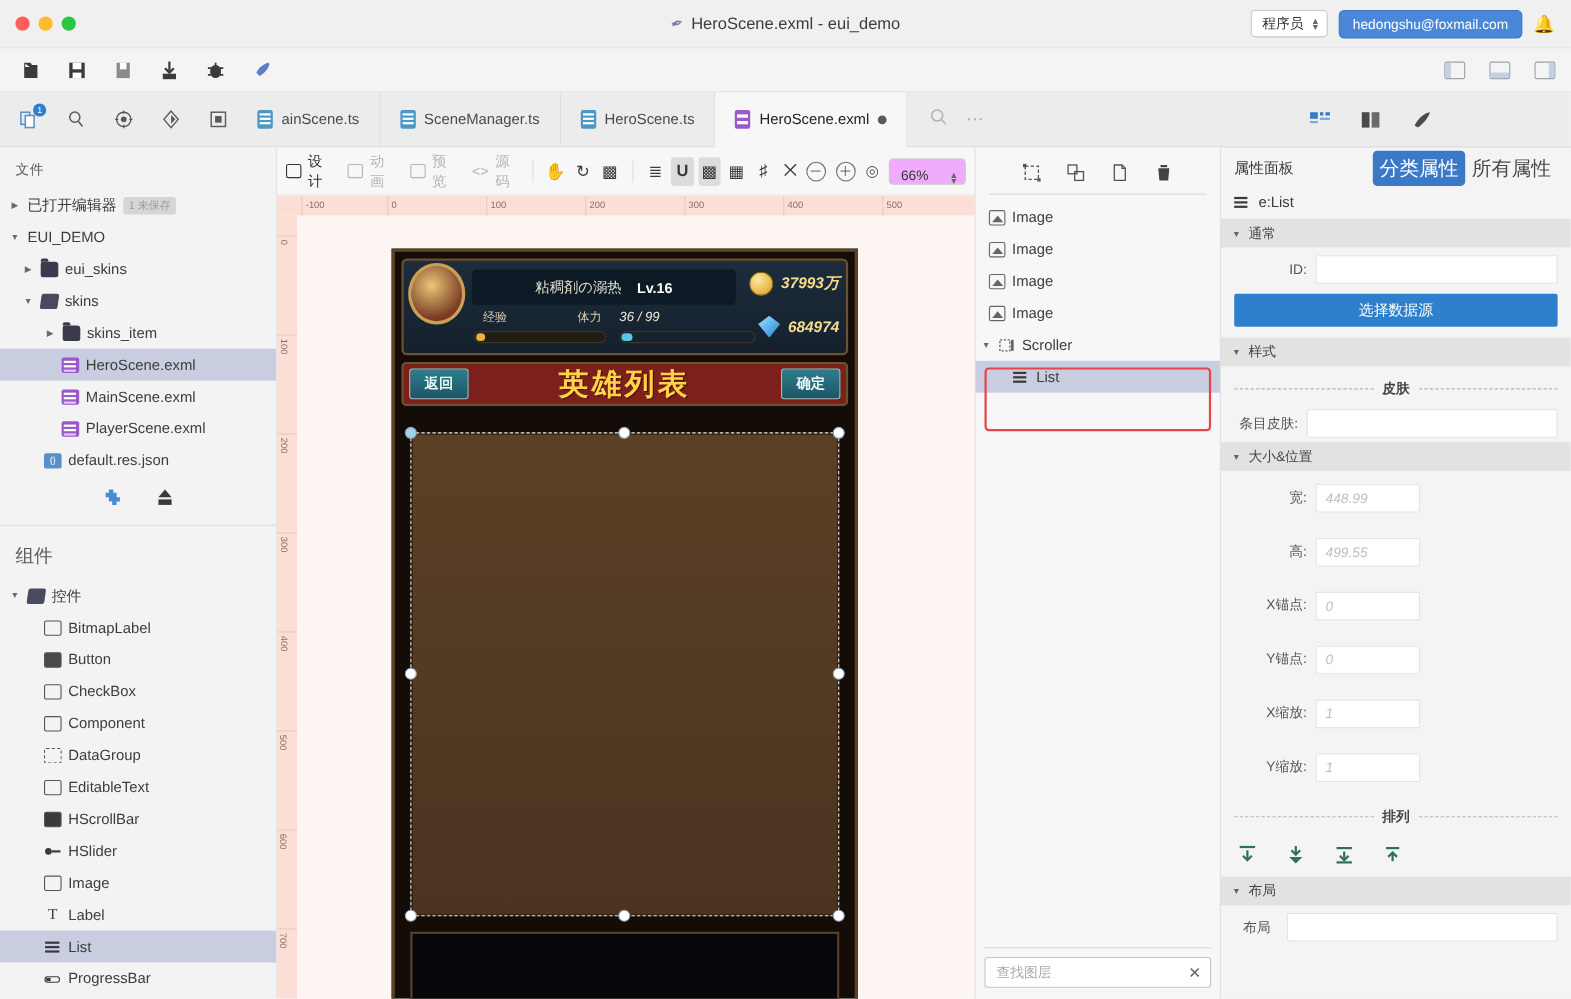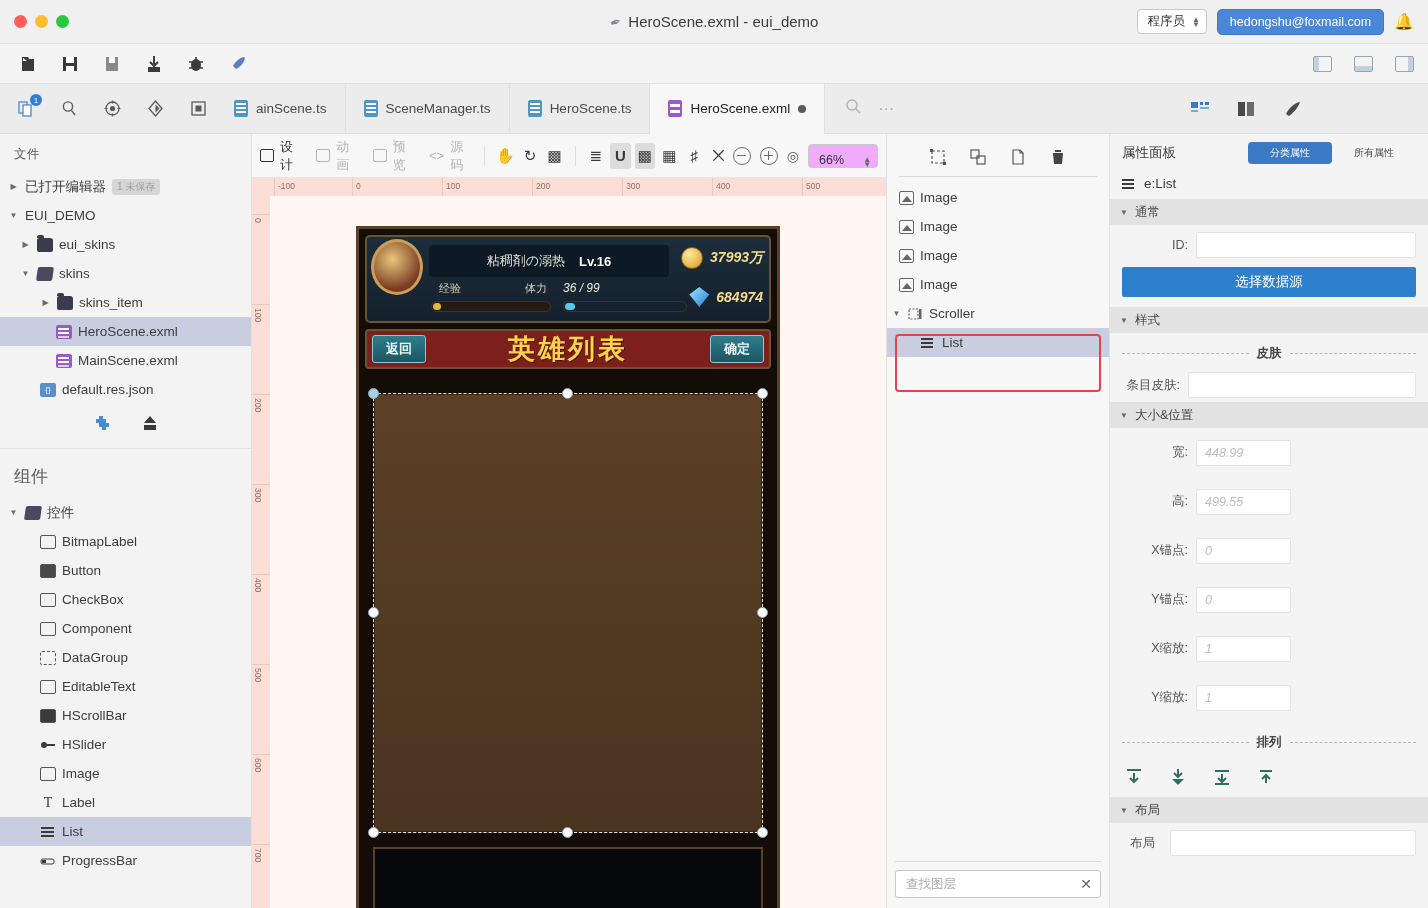--- a/index.html
+++ b/index.html
@@ -235,21 +235,21 @@
   
   .props {
     position:absolute; top:84px; left:1110px; width:318px; height:824px;
     background:#f4f4f4; overflow:hidden;
   }
   .props-icons { height:50px; display:flex; align-items:center; gap:26px; padding-left:80px; border-bottom:1px solid #dcdcdc; background:#ececec; }
   .pi { width:20px; height:18px; color:#555; display:flex; align-items:center; justify-content:center; }
   .pi.active { color:#3b79c6; }
   .props-head { display:flex; align-items:center; height:38px; padding:0 12px; gap:0; }
   .props-title { font-size:13.5px; color:#3a3a3a; margin-right:auto; }
-  .seg { font-size:10px; padding:4px 22px; border-radius:4px; color:#4a4a4a; }
+  .seg { font-size:18px; padding:4px 6px; border-radius:4px; color:#4a4a4a; }
   .seg.on { background:#3b79c6; color:#fff; }
   .node-row { display:flex; align-items:center; gap:7px; padding:4px 12px 8px; font-size:13.5px; color:#3a3a3a; }
   .sect { background:#e2e2e2; height:26px; display:flex; align-items:center; gap:7px; padding-left:10px; font-size:12.5px; color:#454545; }
   .caret { font-size:8px; color:#666; }
   .field-row { display:flex; align-items:center; height:40px; padding:0 12px; gap:8px; }
   .field-label { width:66px; text-align:right; font-size:12.5px; color:#555; }
   .field-input { flex:1; height:26px; background:#fff; border:1px solid #e3e3e3; border-radius:2px; padding:0 8px; font-size:12.5px; color:#bdbdbd; display:flex; align-items:center; font-style:italic; }
   .field-input.narrow { flex:none; width:95px; }
   .blue-btn { margin:2px 12px 10px; height:30px; background:#2f80cc; color:#fff; font-size:13.5px; display:flex; align-items:center; justify-content:center; border-radius:2px; }
   .dash-head { display:flex; align-items:center; gap:8px; padding:12px 12px 6px; }
@@ -426,20 +426,24 @@
       <span class="ico folder"></span>
       <span>skins_item</span>
     </div>
     <div class="tree-row indent-3 sel">
       <span class="ico exml"></span>
       <span>HeroScene.exml</span>
     </div>
     <div class="tree-row indent-3">
       <span class="ico exml"></span>
       <span>MainScene.exml</span>
+    </div>
+    <div class="tree-row indent-3">
+      <span class="ico exml"></span>
+      <span>PlayerScene.exml</span>
     </div>
     <div class="tree-row indent-2">
       <span class="ico json"></span>
       <span>default.res.json</span>
     </div>
 
     <div class="sb-actions">
       <span class="sb-act">
         <svg width="20" height="18" viewBox="0 0 20 18">
             <path d="M7 2h4v3h3v4h3v4h-3v3h-4v-3H7v-4H4V5h3z" fill="#4a8ad4"></path>

